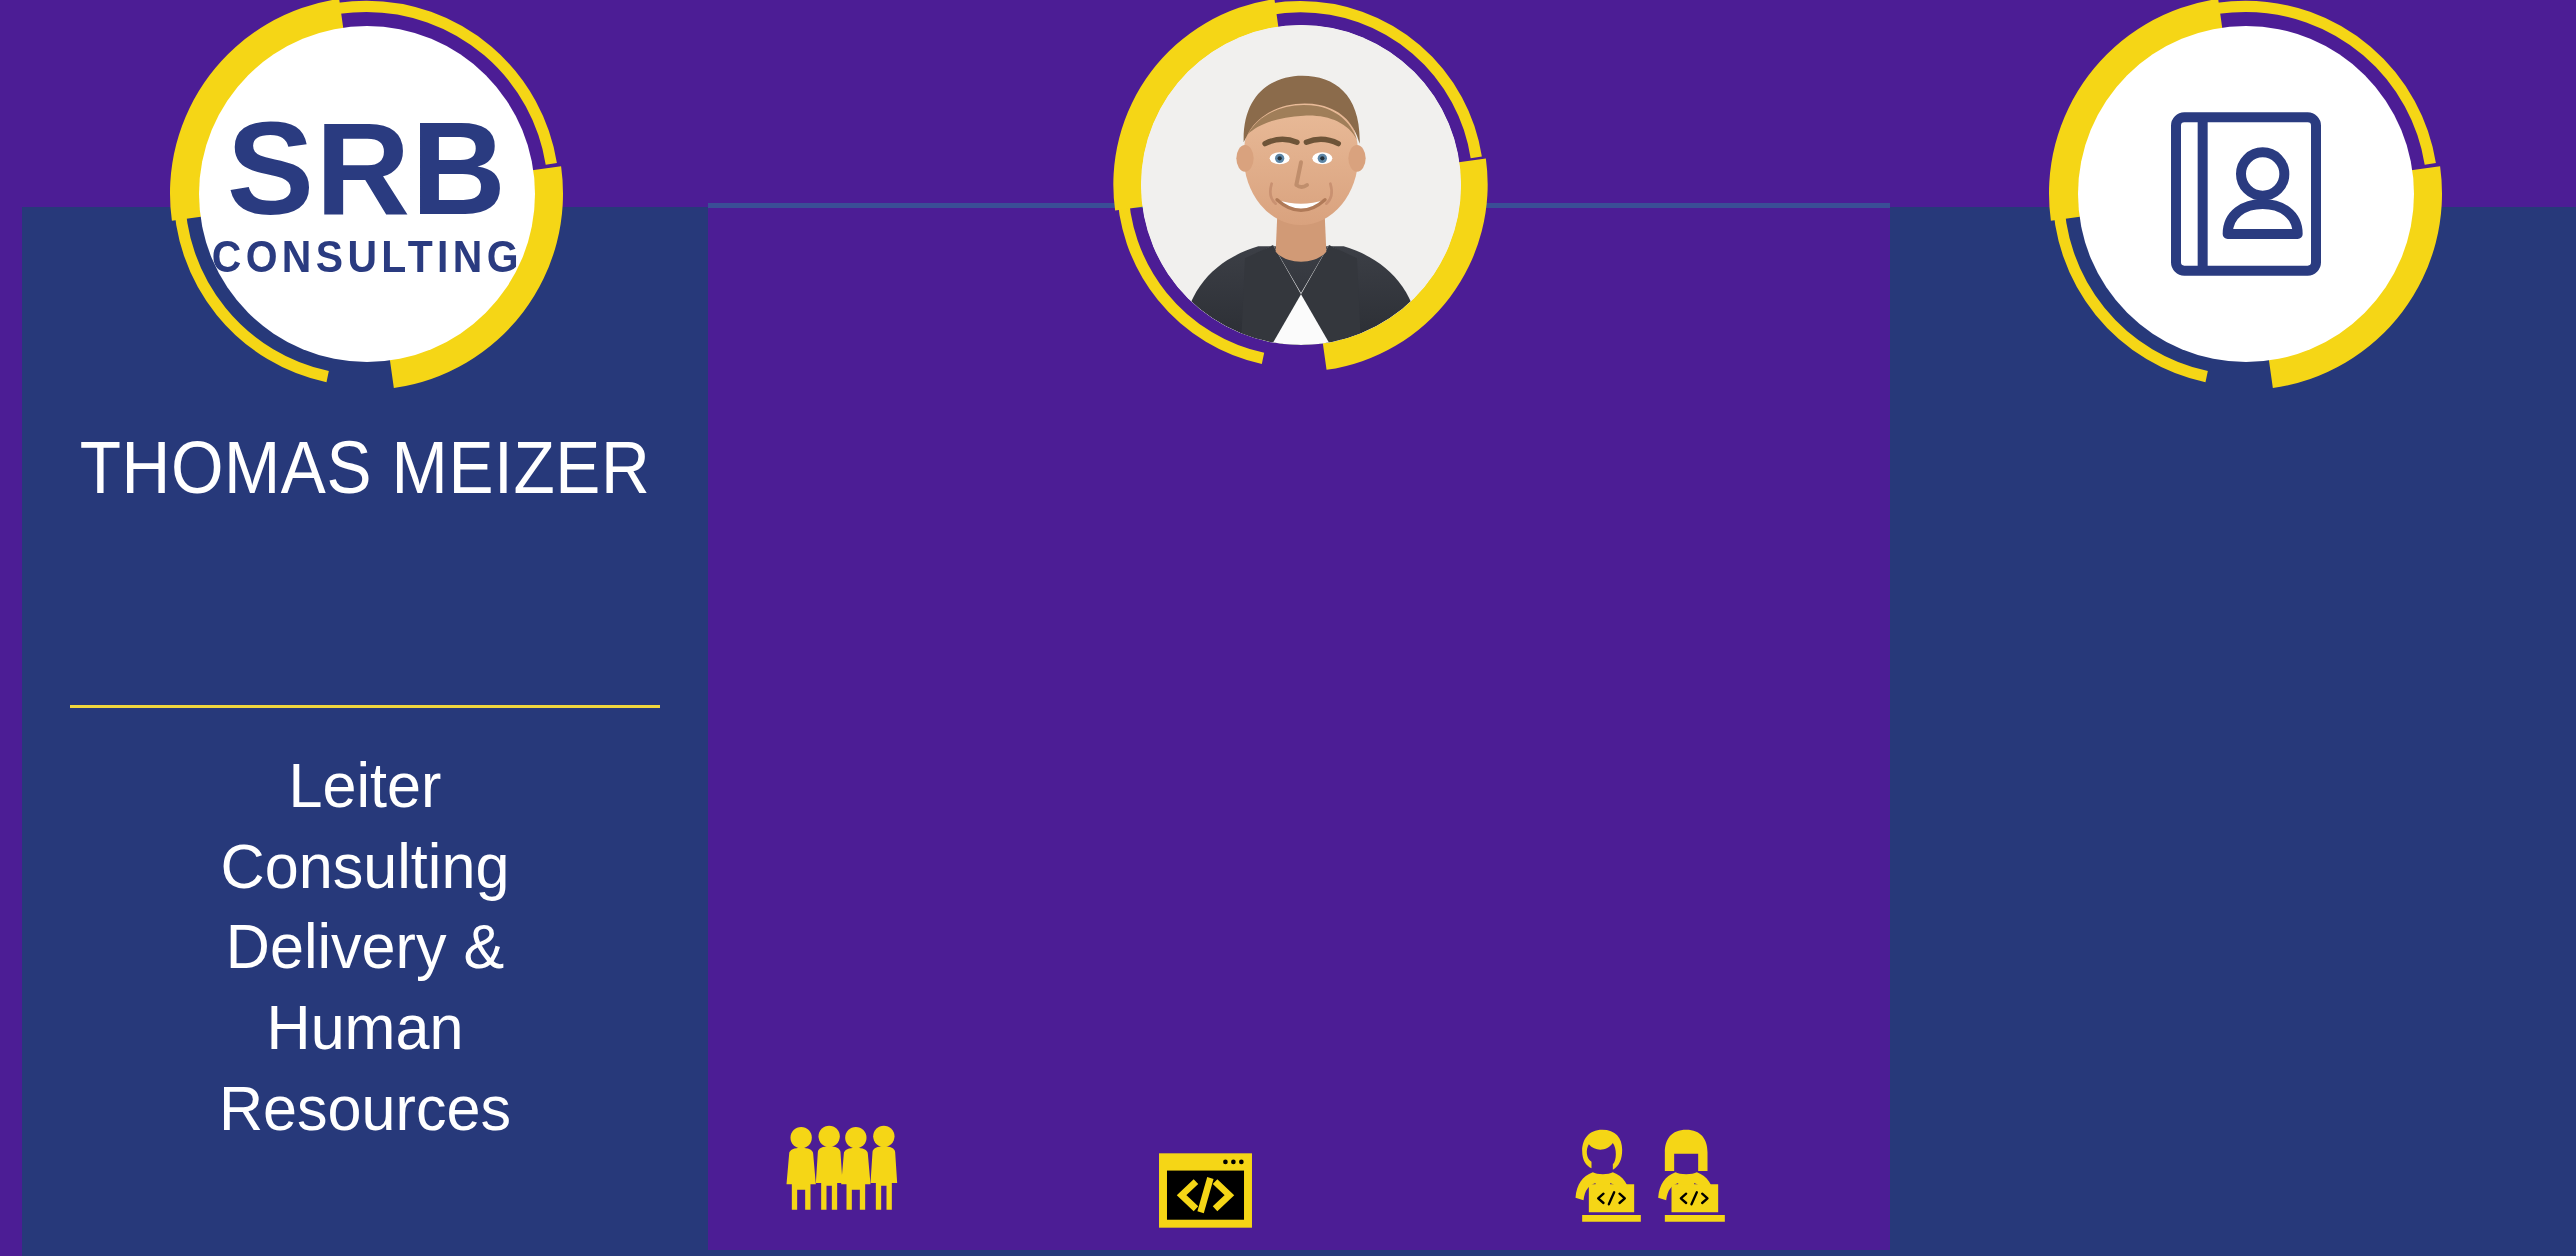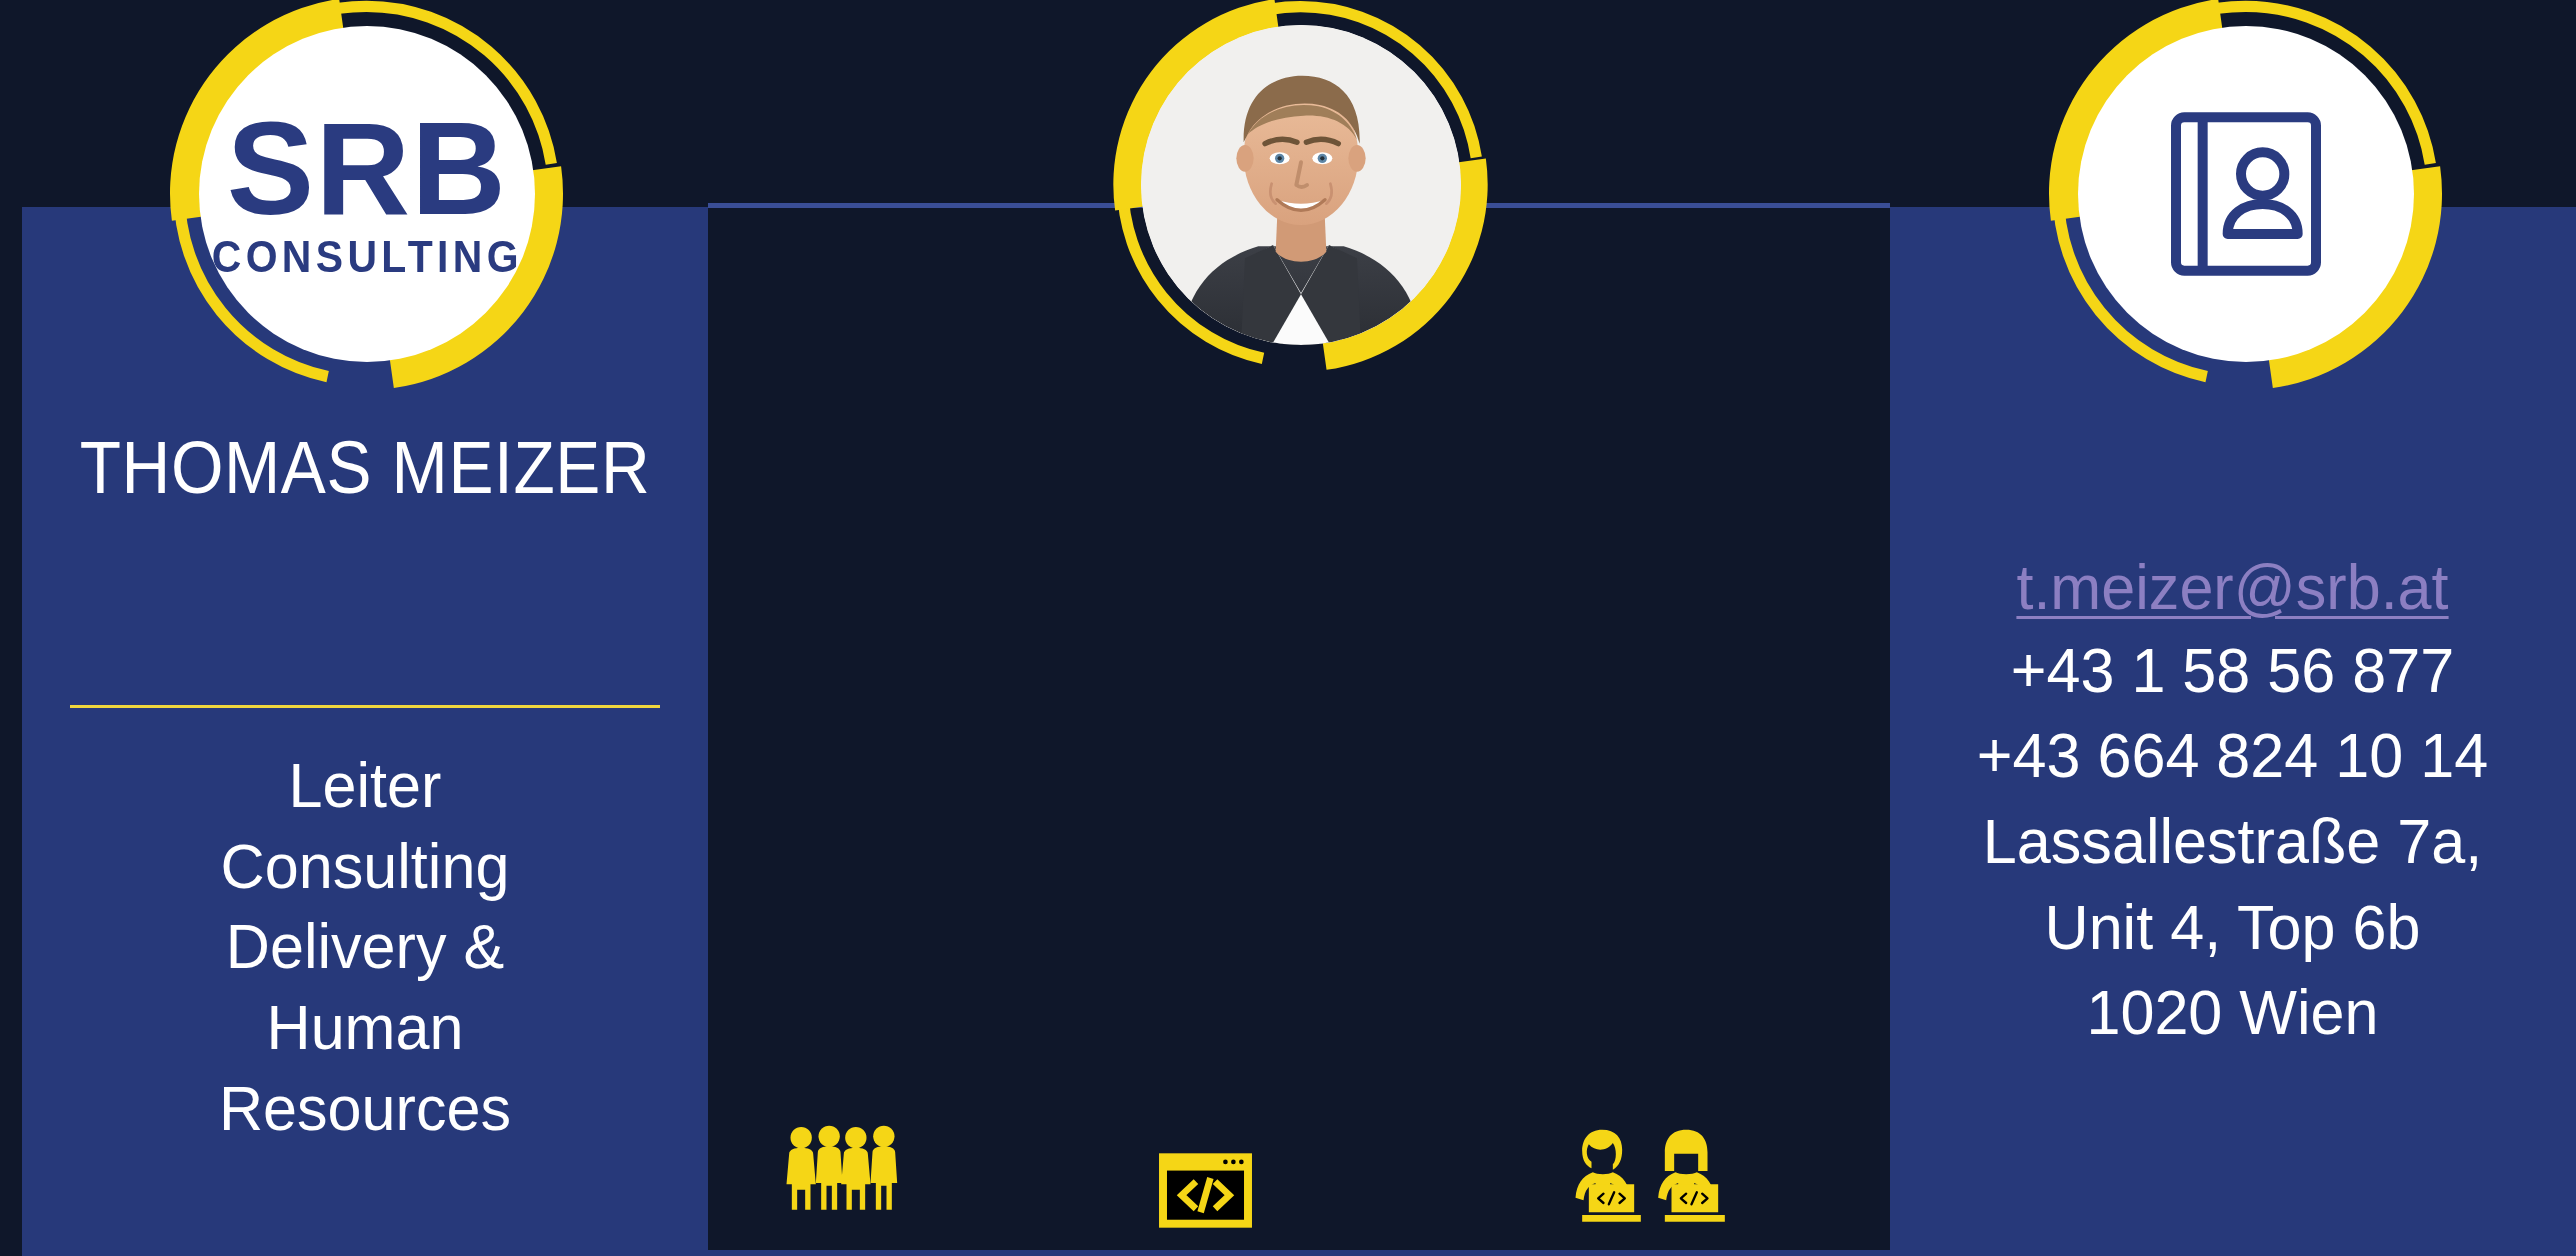--- a/index.html
+++ b/index.html
@@ -12,21 +12,21 @@
     height: 1256px;
     overflow: hidden;
     font-family: "Liberation Sans", sans-serif;
     -webkit-font-smoothing: antialiased;
   }
 
   #card {
     position: relative;
     width: 2576px;
     height: 1256px;
-    background: #0f172a;
+    background: #4c1d95;
   }
 
   
   .panel {
     position: absolute;
     background: #27397A;
   }
   #left-panel {
     left: 22px;
     top: 207px;
@@ -340,28 +340,20 @@
   <div id="person-name">THOMAS MEIZER</div>
   <div id="role-divider"></div>
   <div id="role-title">
     <div>Leiter</div>
     <div>Consulting</div>
     <div>Delivery &amp;</div>
     <div>Human</div>
     <div>Resources</div>
   </div>
 
-  <div id="contact-block">
-    <a id="contact-email" href="#">t.meizer@srb.at</a>
-    <span class="contact-line">+43 1 58 56 877</span>
-    <span class="contact-line">+43 664 824 10 14</span>
-    <span class="contact-line">Lassallestraße 7a,</span>
-    <span class="contact-line">Unit 4, Top 6b</span>
-    <span class="contact-line">1020 Wien</span>
-  </div>
 
   <div id="icon-strip">
 
     <svg class="strip-icon" id="icon-team" width="127" height="110" viewBox="0 0 190 165">
       <g fill="#F5D616">
 
         <circle cx="30" cy="22" r="16"></circle>
         <path d="M 12 46 C 12 40 20 37 30 37 C 40 37 48 40 48 46 L 52 92 L 44 92 L 44 130
                  L 36 130 L 36 100 L 24 100 L 24 130 L 16 130 L 16 92 L 8 92 Z"></path>
 

